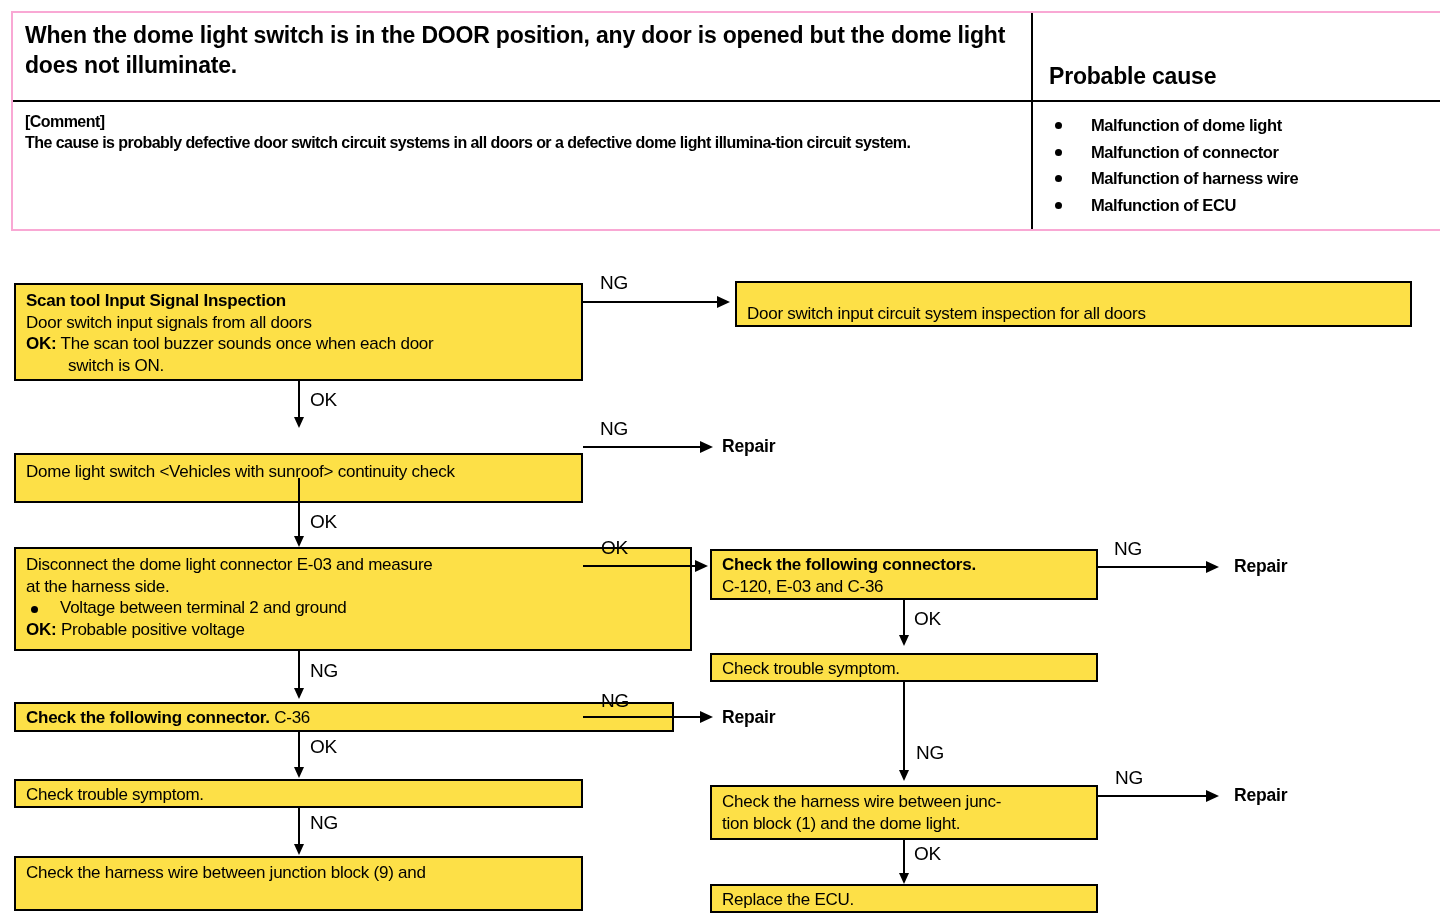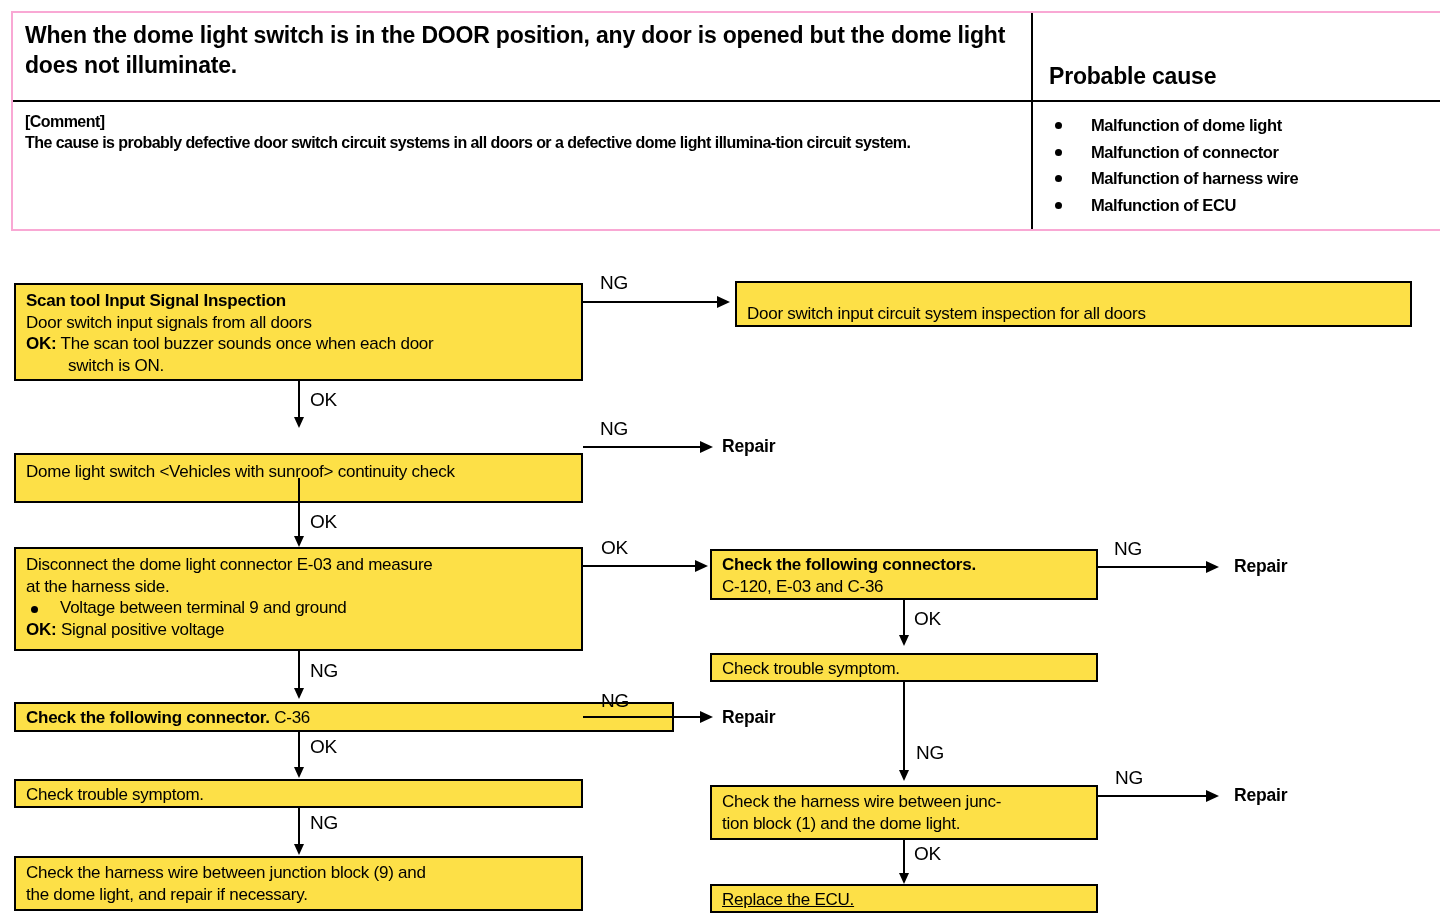--- a/index.html
+++ b/index.html
@@ -232,25 +232,25 @@
 
   <div class="hline" style="left:583px; top:446px; width:119px;"></div>
   <div class="arrow-right" style="left:700px; top:441px;"></div>
   <div class="edge-label" style="left:600px; top:418px;">NG</div>
   <div class="term-label" style="left:722px; top:436px;">Repair</div>
 
   <div class="vline" style="left:298px; top:478px; height:62px;"></div>
   <div class="arrow-down" style="left:294px; top:536px;"></div>
   <div class="edge-label" style="left:310px; top:511px;">OK</div>
 
-  <div class="fbox" style="left:14px; top:547px; width:569px; height:104px;">
+  <div class="fbox" style="left:14px; top:547px; width:678px; height:104px;">
     <div>Disconnect the dome light connector E-03 and measure</div>
     <div>at the harness side.</div>
-    <div class="bullet-line">Voltage between terminal 9 and ground</div>
-    <div><span class="b">OK:</span><span> Signal positive voltage</span></div>
+    <div class="bullet-line">Voltage between terminal 2 and ground</div>
+    <div><span class="b">OK:</span><span> Probable positive voltage</span></div>
   </div>
 
   <div class="hline" style="left:583px; top:565px; width:114px;"></div>
   <div class="arrow-right" style="left:695px; top:560px;"></div>
   <div class="edge-label" style="left:601px; top:537px;">OK</div>
 
   <div class="fbox" style="left:710px; top:549px; width:388px; height:51px; padding-top:3px;">
     <div class="hd">Check the following connectors.</div>
     <div>C-120, E-03 and C-36</div>
   </div>
@@ -277,21 +277,21 @@
 
   <div class="hline" style="left:1098px; top:795px; width:110px;"></div>
   <div class="arrow-right" style="left:1206px; top:790px;"></div>
   <div class="edge-label" style="left:1115px; top:767px;">NG</div>
   <div class="term-label" style="left:1234px; top:785px;">Repair</div>
 
   <div class="vline" style="left:903px; top:840px; height:38px;"></div>
   <div class="arrow-down" style="left:899px; top:873px;"></div>
   <div class="edge-label" style="left:914px; top:843px;">OK</div>
 
-  <div class="fbox tight" style="left:710px; top:884px; width:388px; height:29px; padding-top:3px;text-decoration:underline;">Replace the ECU.</div>
+  <div class="fbox tight" style="left:710px; top:884px; width:388px; height:29px; padding-top:3px;">Replace the ECU.</div>
 
   <div class="vline" style="left:298px; top:651px; height:42px;"></div>
   <div class="arrow-down" style="left:294px; top:688px;"></div>
   <div class="edge-label" style="left:310px; top:660px;">NG</div>
 
   <div class="fbox tight" style="left:14px; top:702px; width:660px; height:30px; padding-top:3px;">
     <span class="hd">Check the following connector.</span><span> C-36</span>
   </div>
 
   <div class="hline" style="left:583px; top:716px; width:119px;"></div>
@@ -304,16 +304,15 @@
   <div class="edge-label" style="left:310px; top:736px;">OK</div>
 
   <div class="fbox tight" style="left:14px; top:779px; width:569px; height:29px; padding-top:3px;">Check trouble symptom.</div>
 
   <div class="vline" style="left:298px; top:808px; height:41px;"></div>
   <div class="arrow-down" style="left:294px; top:844px;"></div>
   <div class="edge-label" style="left:310px; top:812px;">NG</div>
 
   <div class="fbox" style="left:14px; top:856px; width:569px; height:55px; padding-top:4px;">
     <div>Check the harness wire between junction block (9) and</div>
-    <div>the dome light, and repair if necessary.</div>
   </div>
 
 </div>
 
 </body></html>

